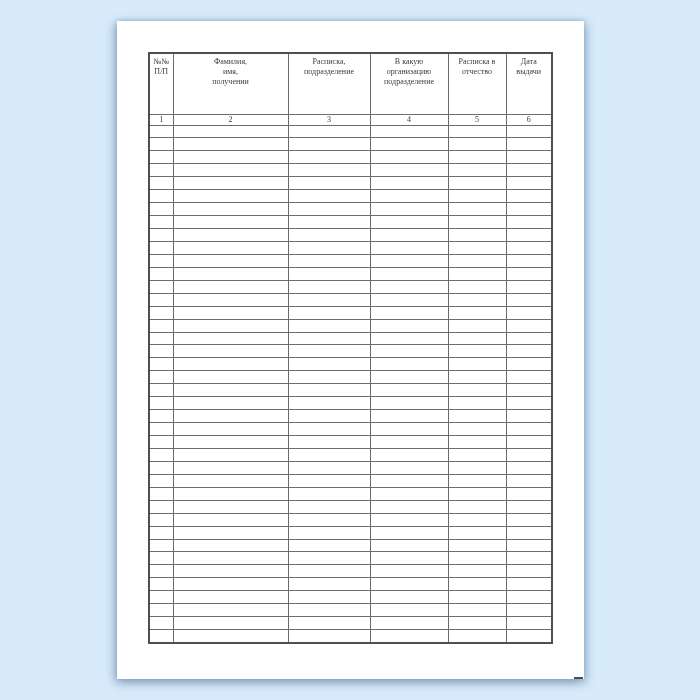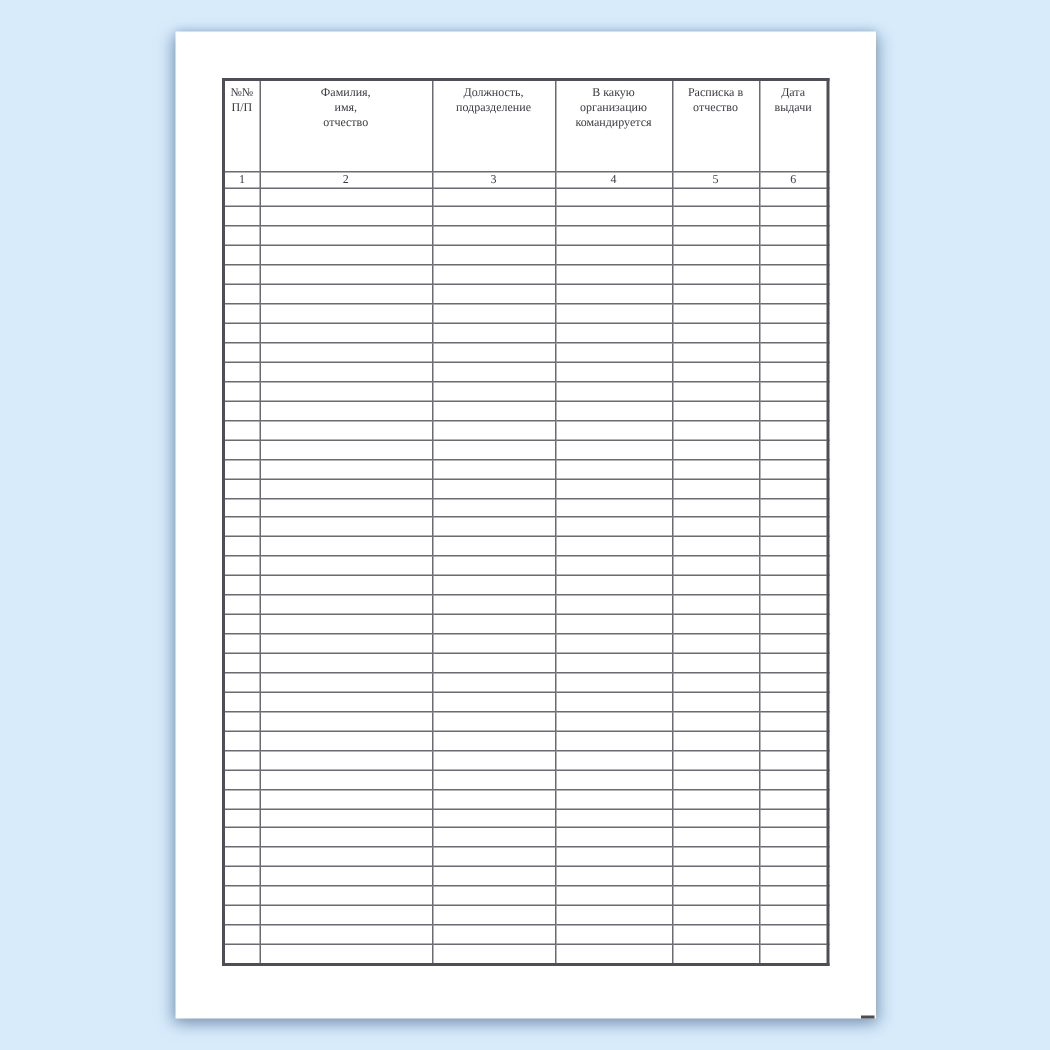--- a/index.html
+++ b/index.html
@@ -86,26 +86,26 @@
           <col class="c4">
             <col class="c5">
             <col class="c6">
         </colgroup>
         <thead>
           <tr class="header-row">
             <th>№№
 П/П</th>
             <th>Фамилия,
 имя,
-отчество</th>
-            <th>Должность,
+получении</th>
+            <th>Расписка,
 подразделение</th>
             <th>В какую
 организацию
-командируется</th>
+подразделение</th>
             <th>Расписка в
 отчество</th>
             <th>Дата
 выдачи</th>
           </tr>
           <tr class="number-row">
             <td>1</td>
             <td>2</td>
             <td>3</td>
             <td>4</td>

